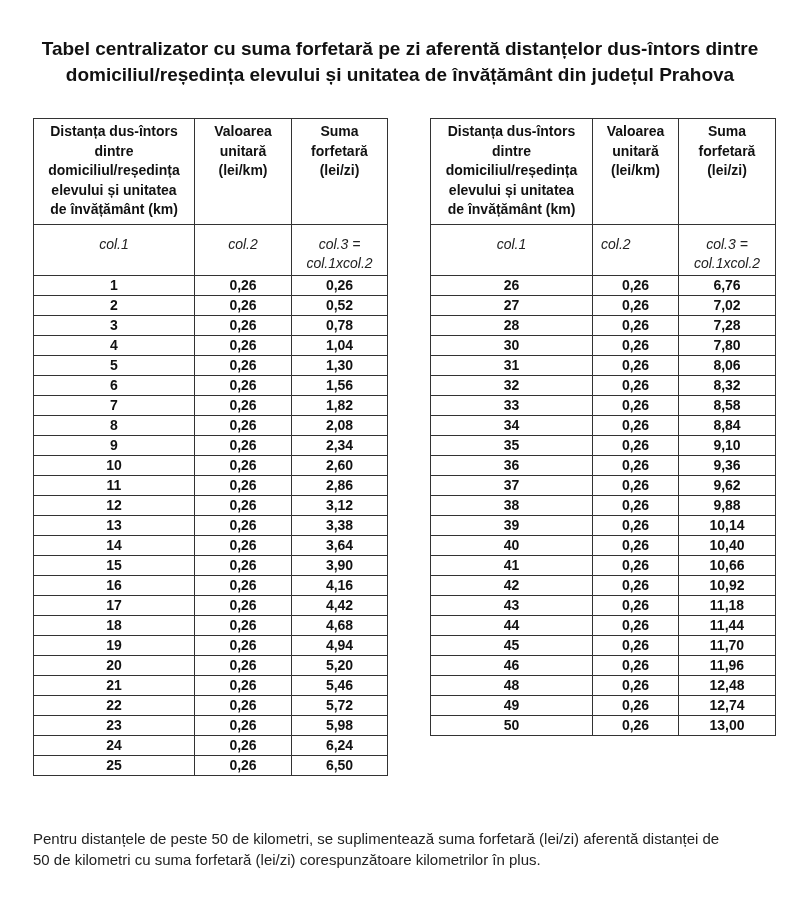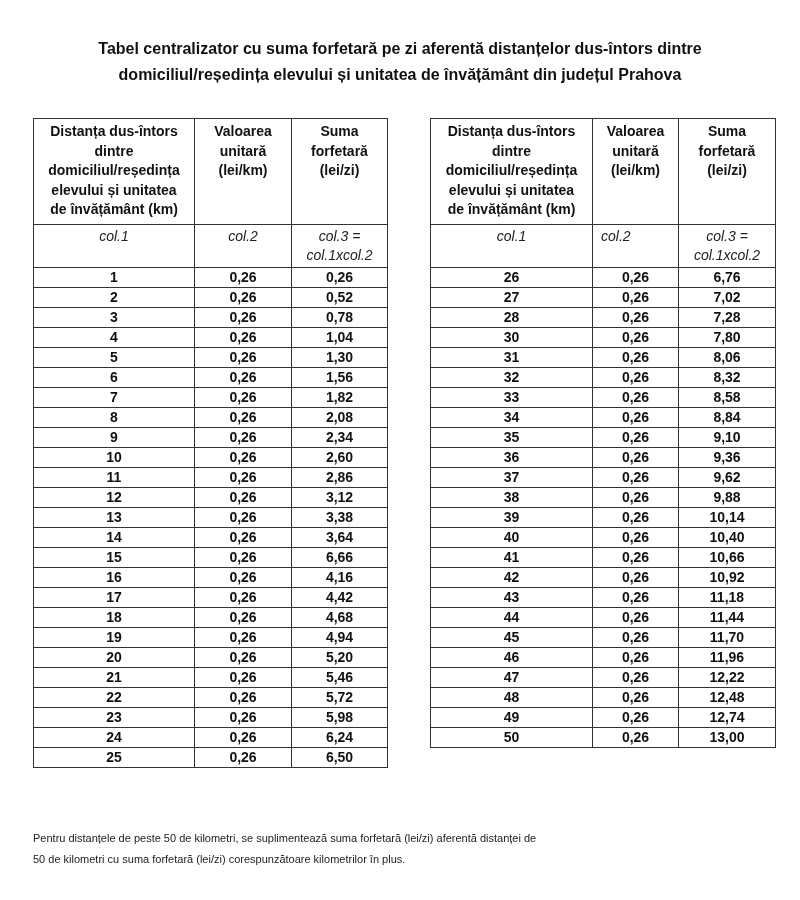--- a/index.html
+++ b/index.html
@@ -1,28 +1,28 @@
 <!DOCTYPE html>
 <html><head>
 <meta charset="utf-8">
 <style>
   html, body { margin:0; padding:0; background:#fff; }
   body { width:800px; height:900px; position:relative; font-family:"Liberation Sans", sans-serif; color:#111; overflow:hidden; }
-  .title { position:absolute; left:0; top:36px; width:800px; text-align:center; font-weight:bold; font-size:16px; line-height:26px; color:#111; }
+  .title { position:absolute; left:0; top:36px; width:800px; text-align:center; font-weight:bold; font-size:19px; line-height:26px; color:#111; }
   .tbl { position:absolute; top:118px; border-collapse:collapse; font-size:14px; }
   .tbl td, .tbl th { border:1.5px solid #333; padding:0; text-align:center; }
   .tbl th { font-weight:bold; vertical-align:top; line-height:19.5px; padding-top:3px; height:102px; }
-  .tbl tr.colrow td { font-style:italic; vertical-align:top; height:40px; line-height:19px; padding-top:2px; color:#222; }
+  .tbl tr.colrow td { font-style:italic; vertical-align:top; height:40px; line-height:19px; padding-top:10px; color:#222; }
   .tbl tr.data td { font-weight:bold; height:19px; line-height:19px; }
   #left { left:33px; }
   #right { left:430px; }
   #left col.c1 { width:161px; } #left col.c2 { width:97px; } #left col.c3 { width:96px; }
   #right col.c1 { width:162px; } #right col.c2 { width:86px; } #right col.c3 { width:97px; }
   #right .colrow td.c2l { text-align:left; padding-left:8px; }
-  .note { position:absolute; left:33px; top:828px; width:740px; font-size:11px; line-height:21px; color:#222; }
+  .note { position:absolute; left:33px; top:828px; width:740px; font-size:15px; line-height:21px; color:#222; }
 </style>
 </head>
 <body>
 
 <div class="title">
   <div>Tabel centralizator cu suma forfetară pe zi aferentă distanțelor dus-întors dintre</div>
   <div>domiciliul/reședința elevului și unitatea de învățământ din județul Prahova</div>
 </div>
 
 <table class="tbl" id="left">
@@ -127,21 +127,21 @@
         <td>3,38</td>
       </tr>
       <tr class="data">
         <td>14</td>
         <td>0,26</td>
         <td>3,64</td>
       </tr>
       <tr class="data">
         <td>15</td>
         <td>0,26</td>
-        <td>6,66</td>
+        <td>3,90</td>
       </tr>
       <tr class="data">
         <td>16</td>
         <td>0,26</td>
         <td>4,16</td>
       </tr>
       <tr class="data">
         <td>17</td>
         <td>0,26</td>
         <td>4,42</td>
@@ -319,25 +319,20 @@
         <td>45</td>
         <td>0,26</td>
         <td>11,70</td>
       </tr>
       <tr class="data">
         <td>46</td>
         <td>0,26</td>
         <td>11,96</td>
       </tr>
       <tr class="data">
-        <td>47</td>
-        <td>0,26</td>
-        <td>12,22</td>
-      </tr>
-      <tr class="data">
         <td>48</td>
         <td>0,26</td>
         <td>12,48</td>
       </tr>
       <tr class="data">
         <td>49</td>
         <td>0,26</td>
         <td>12,74</td>
       </tr>
       <tr class="data">

